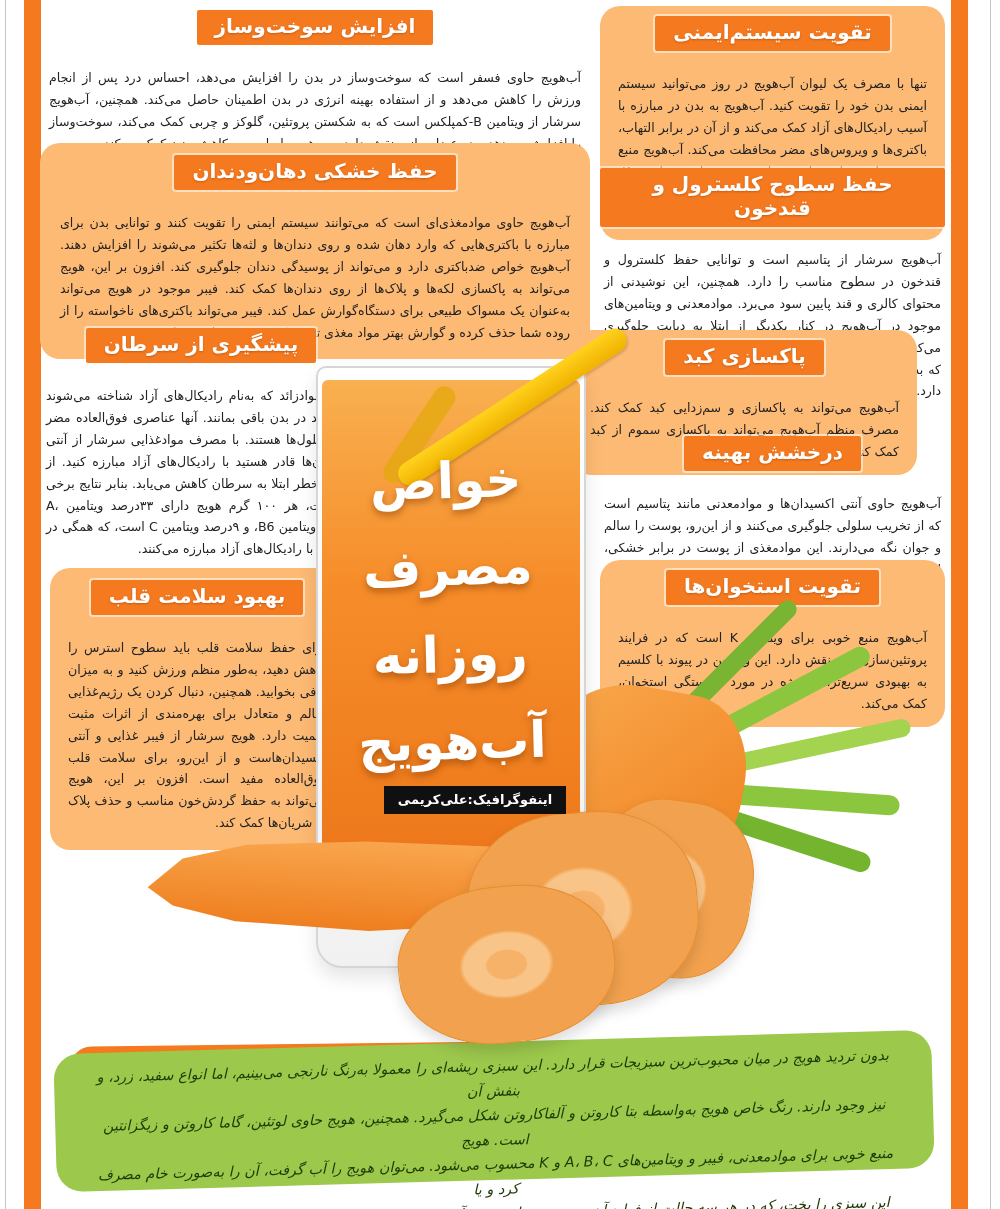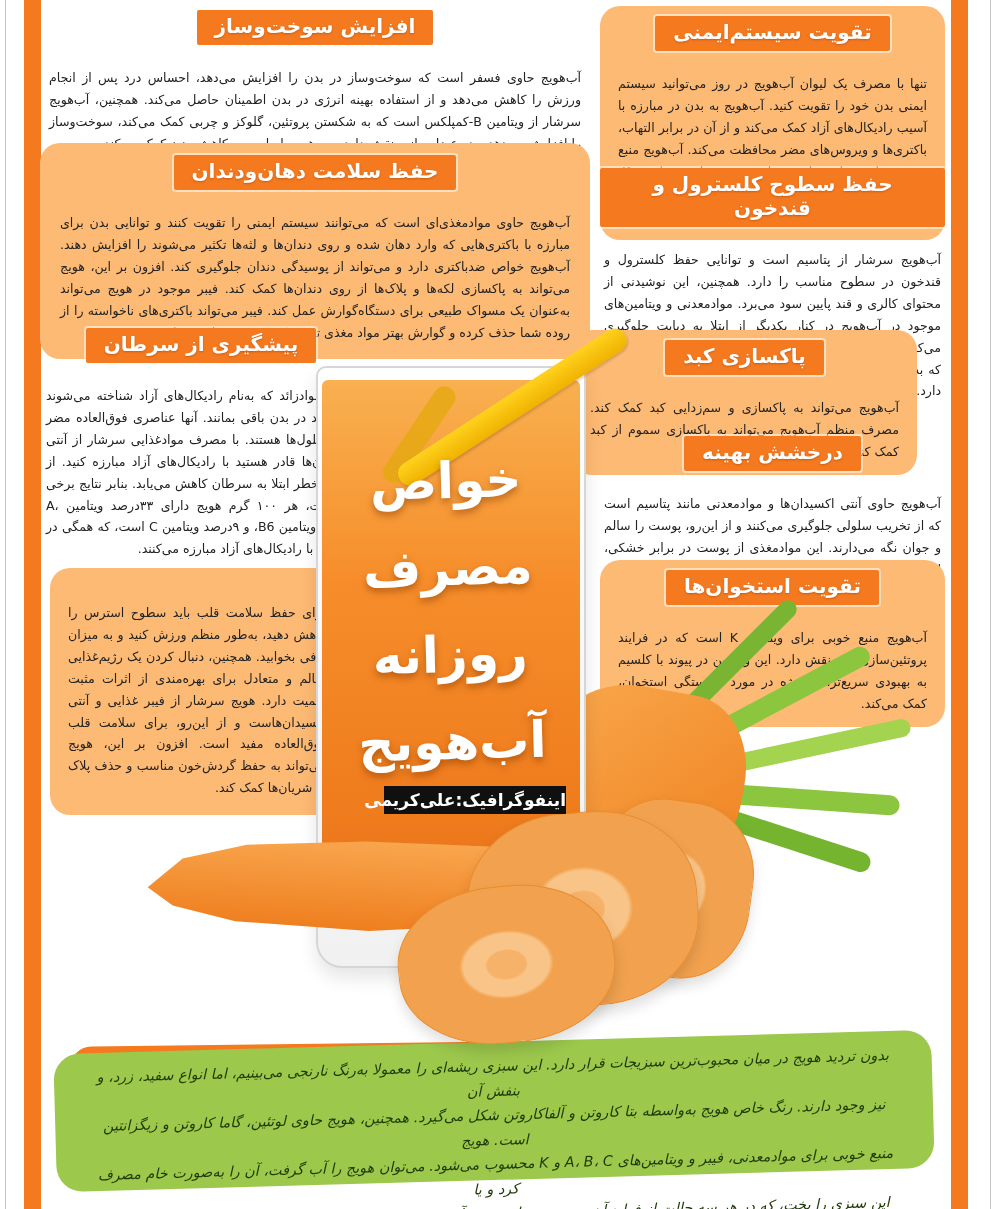--- a/index.html
+++ b/index.html
@@ -22,21 +22,21 @@
          background:linear-gradient(180deg,#f9b050 0%,#f68d2a 40%,#ef7c1d 85%,#e9741a 100%);}
   .straw{position:absolute;left:400px;top:468px;width:268px;height:24px;border-radius:12px;
          background:linear-gradient(180deg,#ffd21e,#f0b200);transform-origin:left center;
          transform:rotate(-33deg);z-index:7;box-shadow:0 2px 3px rgba(0,0,0,.18);}
   .straw-sub{position:absolute;left:388px;top:470px;width:112px;height:22px;border-radius:11px;
          background:#e3a90f;opacity:.8;transform-origin:left center;transform:rotate(-56deg);z-index:6;}
   .glass-title{position:absolute;left:316px;top:438px;width:266px;z-index:8;text-align:center;
          color:#fff;font-weight:700;font-size:50px;line-height:87px;transform:rotate(-1.5deg);
          text-shadow:0 4px 7px rgba(130,55,0,.5);}
   .credit{position:absolute;left:384px;top:786px;width:182px;height:28px;z-index:9;
-         background:#101010;color:#fff;font-size:17px;font-weight:700;line-height:28px;text-align:center;}
+         background:#101010;color:#fff;font-size:13px;font-weight:700;line-height:28px;text-align:center;}
   
   .carrot-left{position:absolute;left:148px;top:838px;width:372px;height:95px;z-index:4;
          transform:rotate(3deg);background:linear-gradient(180deg,#f9a64e,#ee7d1d);
          clip-path:polygon(0 62%,9% 30%,26% 12%,58% 2%,100% 0%,100% 80%,60% 96%,24% 93%,7% 80%);}
   .stalk{position:absolute;border-radius:10px;transform-origin:left center;z-index:2;}
   .root-right{position:absolute;left:545px;top:688px;width:198px;height:192px;z-index:3;
          transform:rotate(10deg);background:linear-gradient(135deg,#f9a84d,#ef811f);
          border-radius:45% 35% 50% 60%/40% 45% 55% 50%;}
   .slice{position:absolute;border:1px solid #e98c2e;box-shadow:0 8px 14px rgba(0,0,0,.13);
          background:radial-gradient(closest-side,#f6b269 0 18%,#f9c488 20% 40%,#f2a24e 44% 100%);}
@@ -57,30 +57,31 @@
   <div class="hairline" style="left:990px;"></div>
   <div class="obar" style="left:24px;"></div>
   <div class="obar" style="left:951px;"></div>
 
   <section class="card" style="left:45px;top:10px;width:540px;">
     <div class="ribbon">افزایش سوخت‌وساز</div>
     <p class="body">آب‌هویج حاوی فسفر است که سوخت‌وساز در بدن را افزایش می‌دهد، احساس درد پس از انجام ورزش را کاهش می‌دهد و از استفاده بهینه انرژی در بدن اطمینان حاصل می‌کند. همچنین، آب‌هویج سرشار از ویتامین B-کمپلکس است که به شکستن پروتئین، گلوکز و چربی کمک می‌کند، سوخت‌وساز را افزایش می‌دهد و در عضله‌سازی نقش دارد و بر همین اساس، به کاهش وزن کمک می‌کند.</p>
   </section>
 
   <section class="card panel" style="left:40px;top:143px;width:518px;padding:12px 16px 16px;">
-    <div class="ribbon">حفظ سلامت دهان‌ودندان</div>
+    <div class="ribbon">حفظ خشکی دهان‌ودندان</div>
     <p class="body">آب‌هویج حاوی موادمغذی‌ای است که می‌توانند سیستم ایمنی را تقویت کنند و توانایی بدن برای مبارزه با باکتری‌هایی که وارد دهان شده و روی دندان‌ها و لثه‌ها تکثیر می‌شوند را افزایش دهند. آب‌هویج خواص ضدباکتری دارد و می‌تواند از پوسیدگی دندان جلوگیری کند. افزون بر این، هویج می‌تواند به پاکسازی لکه‌ها و پلاک‌ها از روی دندان‌ها کمک کند. فیبر موجود در هویج می‌تواند به‌عنوان یک مسواک طبیعی برای دستگاه‌گوارش عمل کند. فیبر می‌تواند باکتری‌های ناخواسته را از روده شما حذف کرده و گوارش بهتر مواد مغذی تقویت‌کننده سیستم ایمنی را بهبود ببخشد.</p>
   </section>
 
   <section class="card" style="left:42px;top:328px;width:318px;">
     <div class="ribbon">پیشگیری از سرطان</div>
     <p class="body">برخی موادزائد که به‌نام رادیکال‌های آزاد شناخته می‌شوند می‌توانند در بدن باقی بمانند. آنها عناصری فوق‌العاده مضر برای سلول‌ها هستند. با مصرف موادغذایی سرشار از آنتی اکسیدان‌ها قادر هستید با رادیکال‌های آزاد مبارزه کنید. از این‌رو، خطر ابتلا به سرطان کاهش می‌یابد. بنابر نتایج برخی مطالعات، هر ۱۰۰ گرم هویج دارای ۳۳درصد ویتامین A، ۵درصد ویتامین B6، و ۹درصد ویتامین C است، که همگی در کنار هم با رادیکال‌های آزاد مبارزه می‌کنند.</p>
   </section>
 
   <section class="card panel" style="left:50px;top:568px;width:266px;padding:12px 14px 16px;">
+    <div class="ribbon">بهبود سلامت قلب</div>
     <p class="body">برای حفظ سلامت قلب باید سطوح استرس را کاهش دهید، به‌طور منظم ورزش کنید و به میزان کافی بخوابید. همچنین، دنبال کردن یک رژیم‌غذایی سالم و متعادل برای بهره‌مندی از اثرات مثبت اهمیت دارد. هویج سرشار از فیبر غذایی و آنتی اکسیدان‌هاست و از این‌رو، برای سلامت قلب فوق‌العاده مفید است. افزون بر این، هویج می‌تواند به حفظ گردش‌خون مناسب و حذف پلاک از شریان‌ها کمک کند.</p>
   </section>
 
   <section class="card panel" style="left:600px;top:6px;width:317px;padding:10px 14px 14px;">
     <div class="ribbon">تقویت سیستم‌ایمنی</div>
     <p class="body">تنها با مصرف یک لیوان آب‌هویج در روز می‌توانید سیستم ایمنی بدن خود را تقویت کنید. آب‌هویج به بدن در مبارزه با آسیب رادیکال‌های آزاد کمک می‌کند و از آن در برابر التهاب، باکتری‌ها و ویروس‌های مضر محافظت می‌کند. آب‌هویج منبع خوبی برای ویتامین‌ها و مواد معدنی مانند ویتامین K، ویتامین B6، پتاسیم و فسفر است که برای حفظ شرایط خوب مغز، استخوان‌ها و سیستم عصبی ضروری هستند.</p>
   </section>
 
   <section class="card" style="left:600px;top:168px;width:345px;">
     <div class="ribbon">حفظ سطوح کلسترول و قندخون</div>

